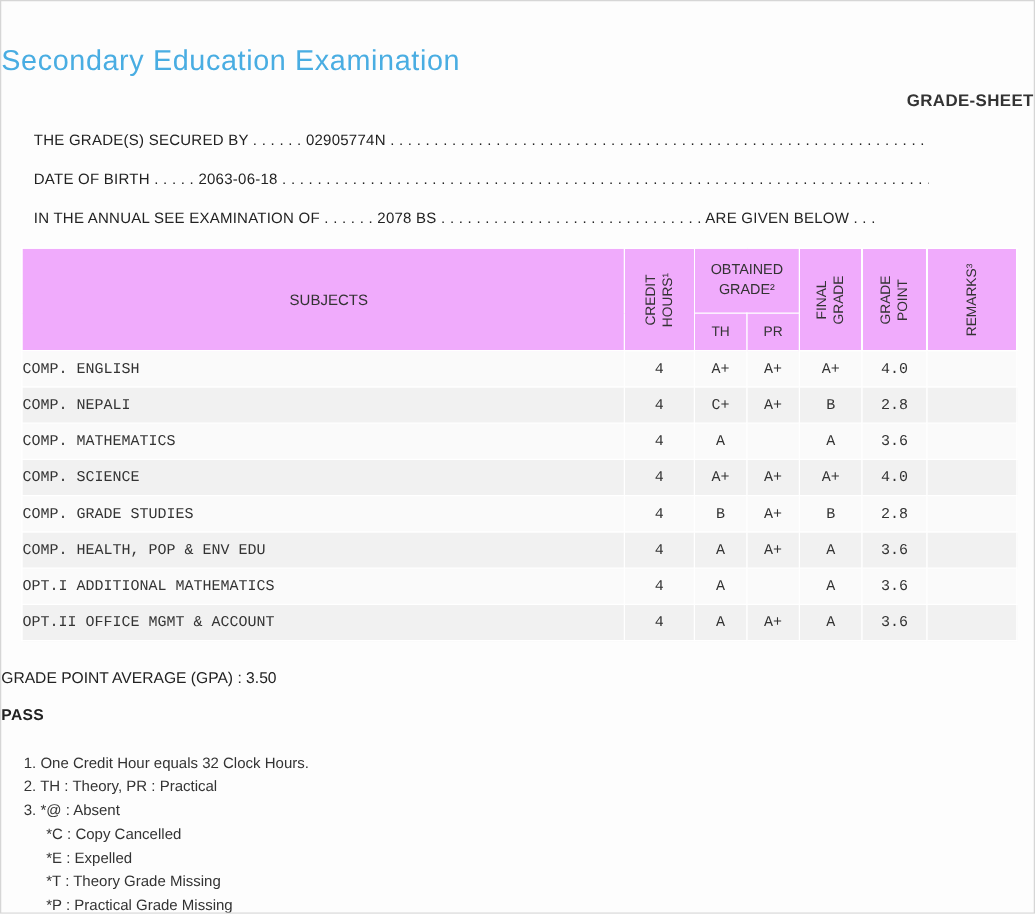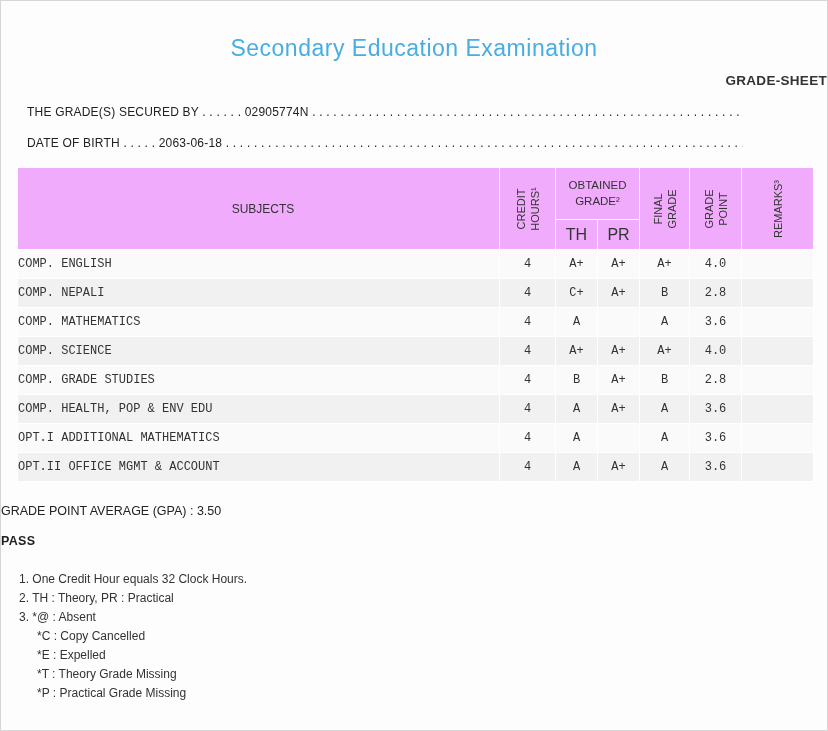--- a/index.html
+++ b/index.html
@@ -5,21 +5,21 @@
   * { box-sizing: border-box; }
   html,body { margin:0; padding:0; background:#ededed; }
   body { font-family:"Liberation Sans", sans-serif; }
 
   .page {
     width:828px; height:731px; margin:0; background:#fdfdfd;
     border:1px solid #d6d6d6; overflow:hidden;
   }
 
   .title {
-    margin:34px 0 0; text-align:center; font-size:23px; font-weight:400;
+    margin:34px 0 0; text-align:left; font-size:23px; font-weight:400;
     color:var(--accent,#49ade2); letter-spacing:.5px;
   }
   .subtitle {
     margin:11px 0 0; text-align:right; font-size:13.5px; font-weight:700;
     color:#333; letter-spacing:.3px;padding-left:33px;
   }
 
   .info { margin:17px 0 0 26px; padding-right:84px; color:#222; font-size:12px; }
   .info-line {
     white-space:nowrap; overflow:hidden; margin-bottom:17px; letter-spacing:.2px;
@@ -44,21 +44,21 @@
   .grades thead tr.hrow2 { height:30px; }
   th.subjects { text-align:center; padding-left:10px; font-size:12px; vertical-align:middle; }
   th.vh { position:relative; }
   .vtext {
     position:absolute; top:50%; left:50%;
     transform:translate(-50%,-50%) rotate(-90deg);
     width:50px; line-height:1.3; text-align:center; font-size:11px;
   }
   .vtext.one { width:auto; white-space:nowrap; }
   th.obtained { text-align:center; font-size:11.5px; line-height:1.35; padding:0 6px; vertical-align:middle; }
-  th.subhead { text-align:center; font-size:16px; }
+  th.subhead { text-align:center; font-size:11px; }
 
   .grades tbody td { height:29px; padding:0;font-family:Liberation Mono, monospace; }
   .grades tbody tr:nth-child(odd)  td { background:#fafafa; }
   .grades tbody tr:nth-child(even) td { background:#f1f1f1; }
   td.subject { text-align:left; padding-left:10px; }
   td.center { text-align:center; }
 
   .summary { margin:22px 26px 0 0; text-align:left; font-size:12.5px; color:#222; }
   .gpa-line { margin-bottom:16px; }
   .result { font-weight:700; letter-spacing:.3px; }
@@ -80,20 +80,27 @@
       <span>THE GRADE(S) SECURED BY</span>
       <span>. . . . . .</span>
       <span>02905774N</span>
       <span>. . . . . . . . . . . . . . . . . . . . . . . . . . . . . . . . . . . . . . . . . . . . . . . . . . . . . . . . . . . . . . . . . .</span>
     </div>
     <div class="info-line">
       <span>DATE OF BIRTH</span>
       <span>. . . . .</span>
       <span>2063-06-18</span>
       <span>. . . . . . . . . . . . . . . . . . . . . . . . . . . . . . . . . . . . . . . . . . . . . . . . . . . . . . . . . . . . . . . . . . . . . . . . . . . . . .</span>
+    </div>
+    <div class="info-line">
+      <span>IN THE ANNUAL SEE EXAMINATION OF</span>
+      <span>. . . . . .</span>
+      <span>2078 BS</span>
+      <span>. . . . . . . . . . . . . . . . . . . . . . . . . . . . . .</span>
+      <span>ARE GIVEN BELOW . . .</span>
     </div>
   </div>
 
   <table class="grades">
     <colgroup>
       <col class="c-subject">
         <col class="c-credit">
         <col class="c-th">
         <col class="c-pr">
       <col class="c-final">

